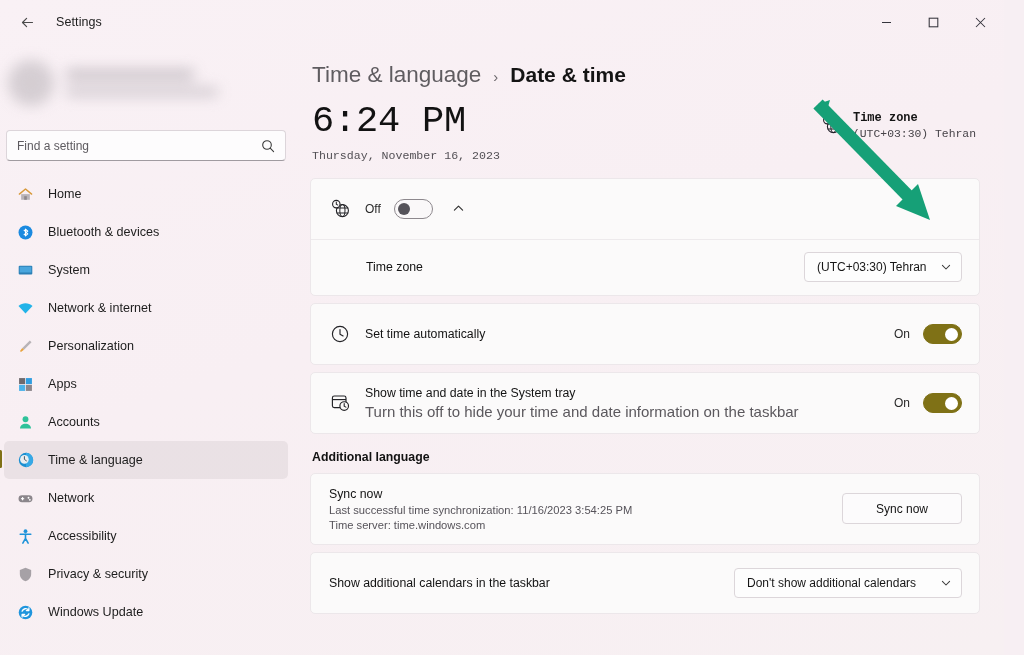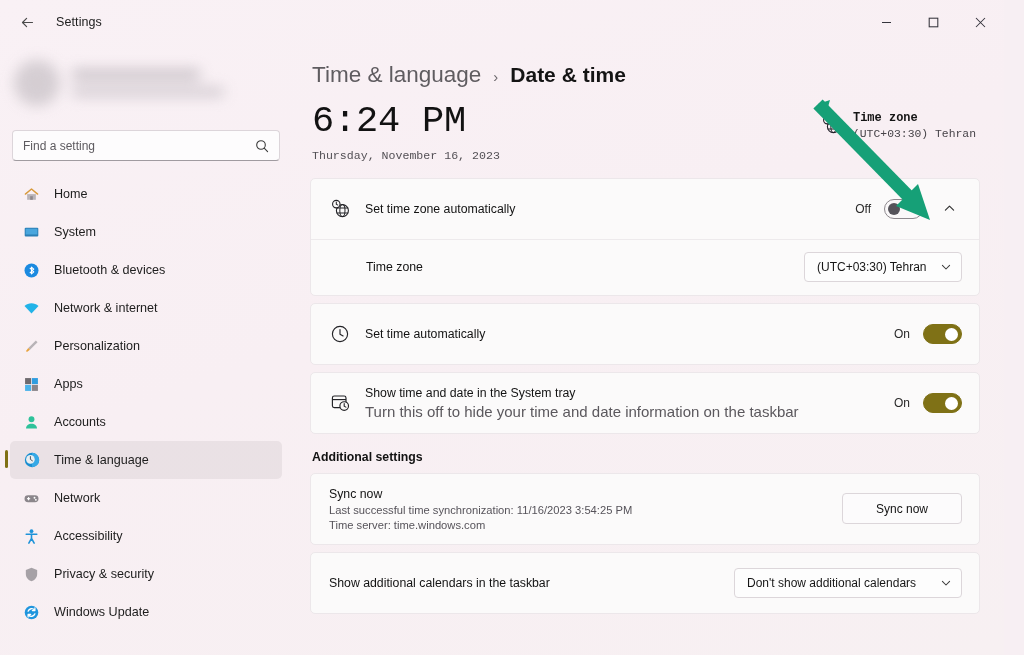--- a/index.html
+++ b/index.html
@@ -58,21 +58,21 @@
     display: flex; align-items: center; justify-content: center;
     color: #35343c;
   }
 
   
   .sidebar {
     position: absolute;
     top: 44px; left: 0;
     width: 292px;
     bottom: 0;
-    padding: 0 6px;
+    padding: 0 0;
   }
   .profile {
     margin: 8px 8px 0 8px;
     height: 62px;
     display: flex;
     align-items: center;
     gap: 12px;
     filter: blur(7px);
     opacity: .85;
   }
@@ -375,35 +375,35 @@
             <path d="M4.4 8.6V14.6H13.6V8.6" fill="#b9b4b8"></path>
             <rect x="7.6" y="10.8" width="2.8" height="3.8" fill="#8d888c"></rect>
           </svg>
         </span>
         <span class="nav-label">Home</span>
       </div>
 
       <div class="nav-item">
         <span class="nav-icon">
           <svg width="17" height="17" viewBox="0 0 18 18">
+            <circle cx="9" cy="9" r="7.4" fill="#1b8ae0"></circle>
+            <path d="M7.2 6.1L11.4 10.4L9 12.6V5.4L11.4 7.6L7.2 11.9" stroke="#fff" stroke-width="1.15" fill="none" stroke-linejoin="round"></path>
+          </svg>
+        </span>
+        <span class="nav-label">Bluetooth &amp; devices</span>
+      </div>
+
+      <div class="nav-item">
+        <span class="nav-icon">
+          <svg width="17" height="17" viewBox="0 0 18 18">
             <rect x="1.8" y="4" width="14.4" height="9.2" rx="1.1" fill="#2b7fb5"></rect>
             <rect x="2.8" y="5" width="12.4" height="6.1" fill="#49a6dd"></rect>
           </svg>
         </span>
         <span class="nav-label">System</span>
-      </div>
-
-      <div class="nav-item">
-        <span class="nav-icon">
-          <svg width="17" height="17" viewBox="0 0 18 18">
-            <circle cx="9" cy="9" r="7.4" fill="#1b8ae0"></circle>
-            <path d="M7.2 6.1L11.4 10.4L9 12.6V5.4L11.4 7.6L7.2 11.9" stroke="#fff" stroke-width="1.15" fill="none" stroke-linejoin="round"></path>
-          </svg>
-        </span>
-        <span class="nav-label">Bluetooth &amp; devices</span>
       </div>
 
       <div class="nav-item">
         <span class="nav-icon">
           <svg width="17" height="17" viewBox="0 0 18 18">
             <path d="M1.6 6.4C5.7 2.6 12.3 2.6 16.4 6.4L9 14.4L1.6 6.4Z" fill="#22b3e8"></path>
           </svg>
         </span>
         <span class="nav-label">Network &amp; internet</span>
       </div>
@@ -541,23 +541,20 @@
         <div class="row">
           <span class="row-icon">
             <svg width="21" height="21" viewBox="0 0 22 22" fill="none">
               <circle cx="13" cy="13.2" r="6.3" stroke="currentColor" stroke-width="1.15"></circle>
               <ellipse cx="13" cy="13.2" rx="2.7" ry="6.3" stroke="currentColor" stroke-width="1.05"></ellipse>
               <path d="M6.9 10.6H19.1M6.9 15.8H19.1" stroke="currentColor" stroke-width="1.05"></path>
               <circle cx="6.6" cy="6.4" r="3.9" fill="#fbfafa" stroke="currentColor" stroke-width="1.15"></circle>
               <path d="M6.6 4.1V6.5L8.2 7.4" stroke="currentColor" stroke-width="1.05" stroke-linecap="round"></path>
             </svg>
           </span>
-          <div class="row-text">
-            <div class="row-title">Set time zone automatically</div>
-          </div>
           <div class="row-right">
             <span class="toggle-label">Off</span>
             <div class="toggle off">
               <span class="knob"></span>
             </div>
             <span class="chev-expand">
               <svg width="13" height="13" viewBox="0 0 13 13" fill="none">
                 <path d="M2.4 8.2L6.5 4.2L10.6 8.2" stroke="currentColor" stroke-width="1.15" stroke-linecap="round" stroke-linejoin="round"></path>
               </svg>
             </span>
@@ -617,21 +614,21 @@
           </div>
           <div class="row-right">
             <span class="toggle-label">On</span>
             <div class="toggle on">
               <span class="knob"></span>
             </div>
           </div>
         </div>
       </div>
 
-      <div class="section-title">Additional settings</div>
+      <div class="section-title">Additional language</div>
 
       <div class="card">
         <div class="row sync">
           <div class="row-text">
             <div class="sync-lines">
               <div class="sync-title">Sync now</div>
               <div class="sync-meta">Last successful time synchronization: 11/16/2023 3:54:25 PM</div>
               <div class="sync-meta">Time server: time.windows.com</div>
             </div>
           </div>

